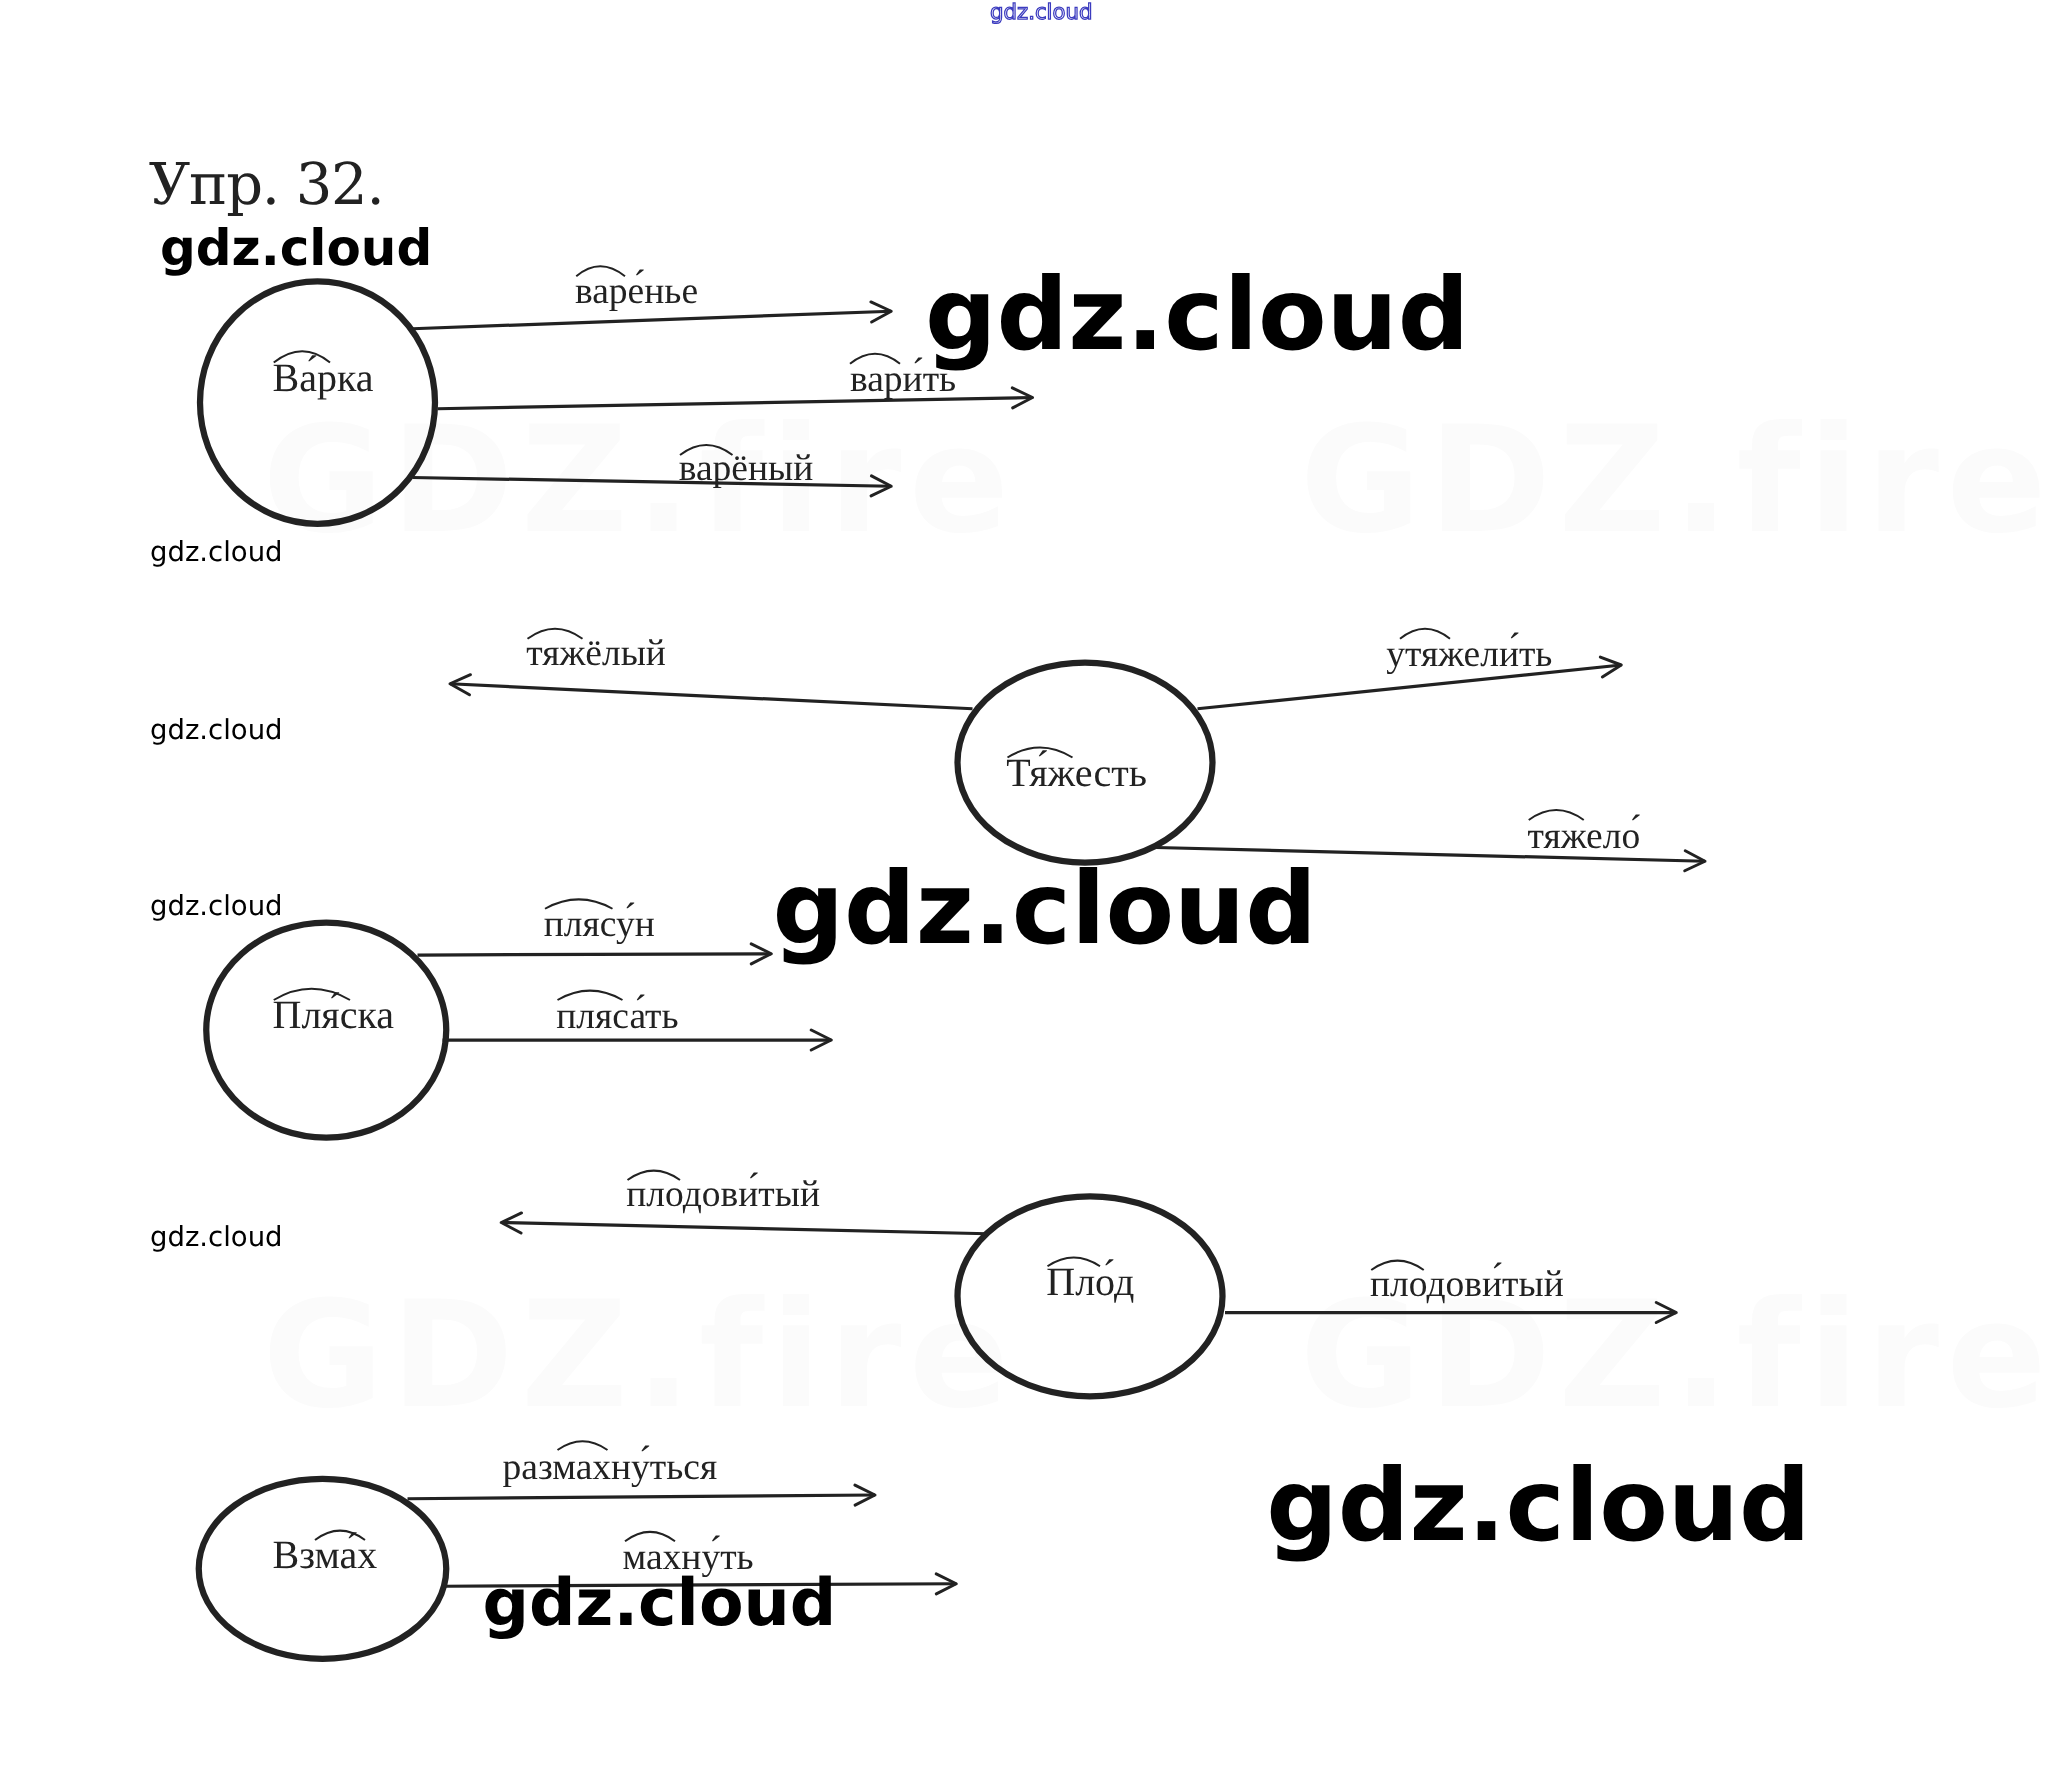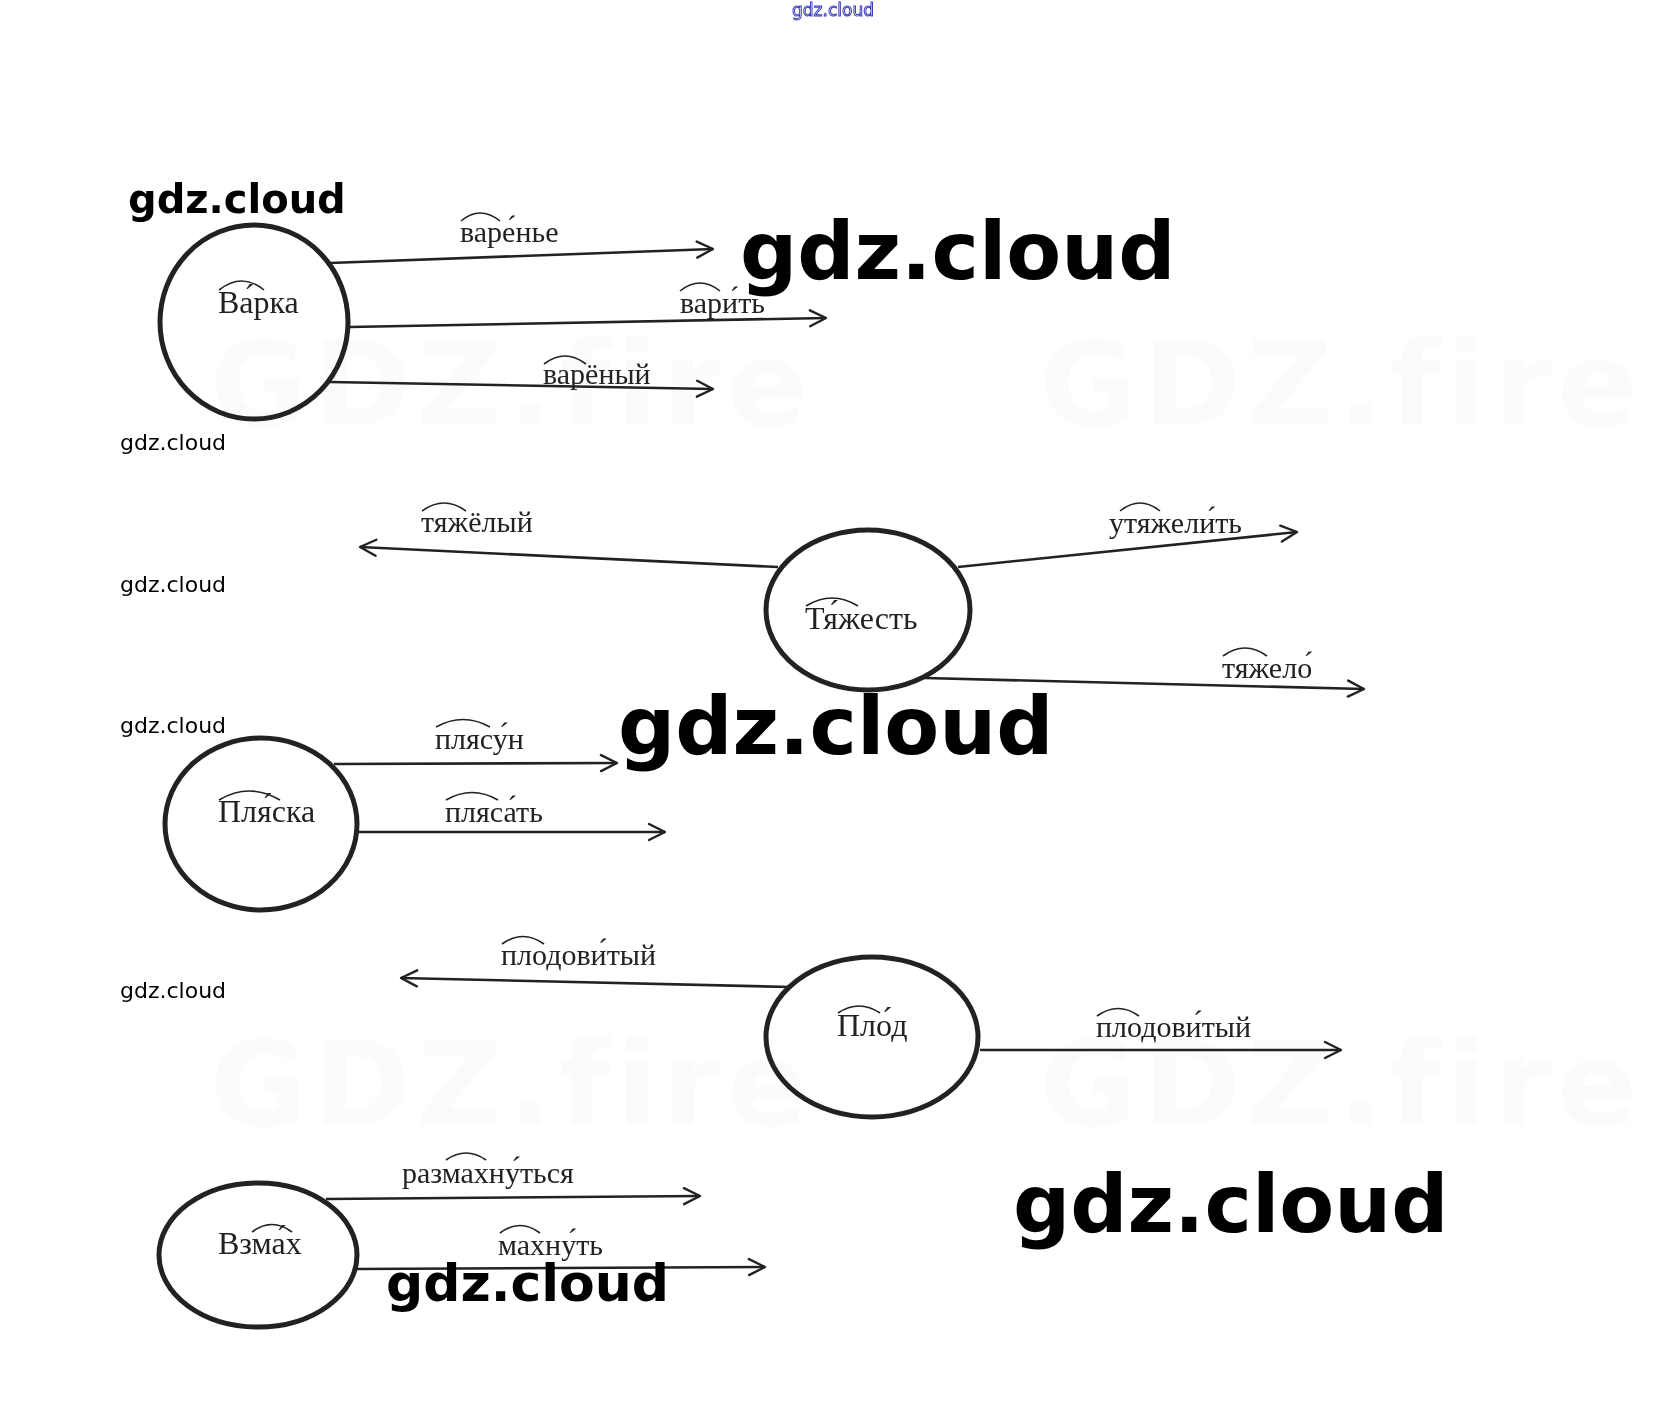--- a/index.html
+++ b/index.html
@@ -20,20 +20,21 @@
 
 <div id="stage">
 
   <div class="abs ghost" style="left:210px; top:315px;">GDZ.fire</div>
   <div class="abs ghost" style="left:1040px; top:315px;">GDZ.fire</div>
   <div class="abs ghost" style="left:210px; top:1015px;">GDZ.fire</div>
   <div class="abs ghost" style="left:1040px; top:1015px;">GDZ.fire</div>
 
   <div class="abs wm-top" style="left:792px; top:0px;">gdz.cloud</div>
 
+  <div class="abs title" style="left:119px; top:120px;">Упр. 32.</div>
 
   <svg id="diagram" width="1654" height="1416" viewBox="0 0 1654 1416" style="position:absolute; left:0; top:0;">
     <defs>
       <marker id="arrowhead" viewBox="0 0 20 20" refX="18" refY="10" markerWidth="20" markerHeight="20" markerUnits="userSpaceOnUse" orient="auto">
         <path d="M2,2 L18,10 L2,18" fill="none" stroke="#222" stroke-width="2.4" stroke-linecap="round" stroke-linejoin="round"></path>
       </marker>
     </defs>
 
     <g>
       <ellipse cx="254" cy="322" rx="94" ry="97" fill="none" stroke="#222" stroke-width="5"></ellipse>

